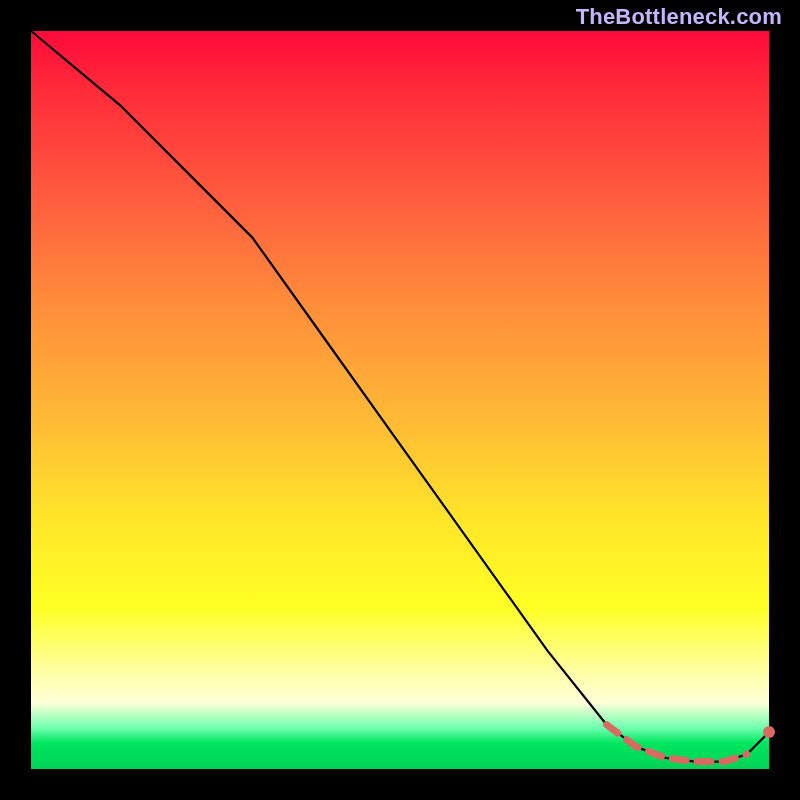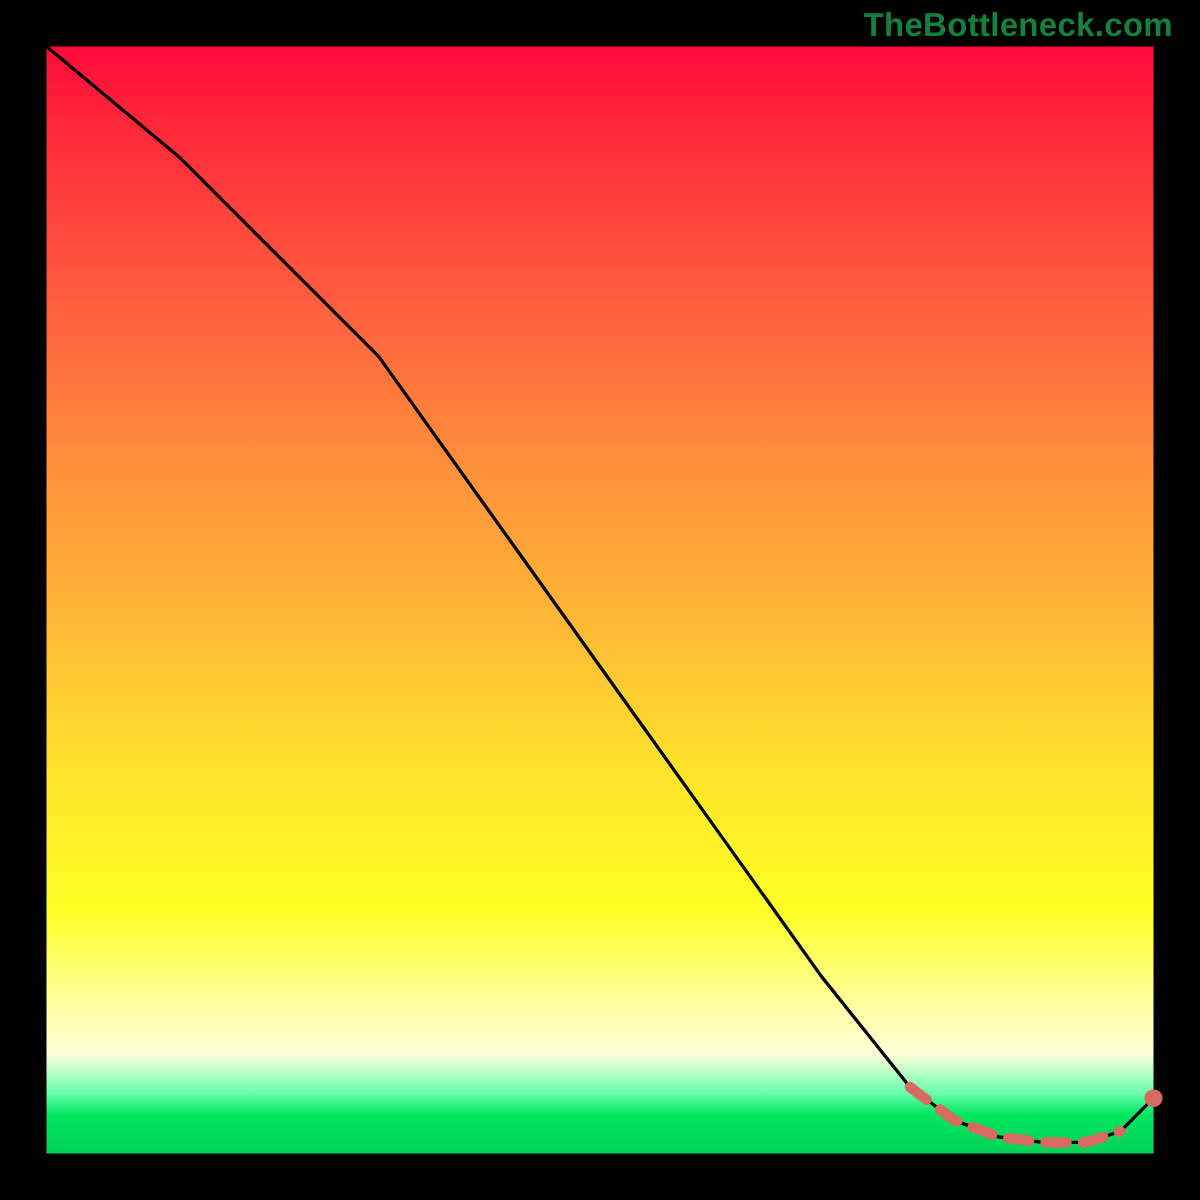--- a/index.html
+++ b/index.html
@@ -14,21 +14,21 @@
   .frame {
     position: relative;
     width: 800px;
     height: 800px;
     background: #000;
   }
   .watermark {
     position: absolute;
     top: 4px;
     right: 18px;
-    color: #15803d;
+    color: #c4b5fd;
     font-size: 22px;
     font-weight: 600;
     letter-spacing: 0.2px;
     user-select: none;
   }
   .plot {
     position: absolute;
     left: 31px;
     top: 31px;
     width: 738px;

